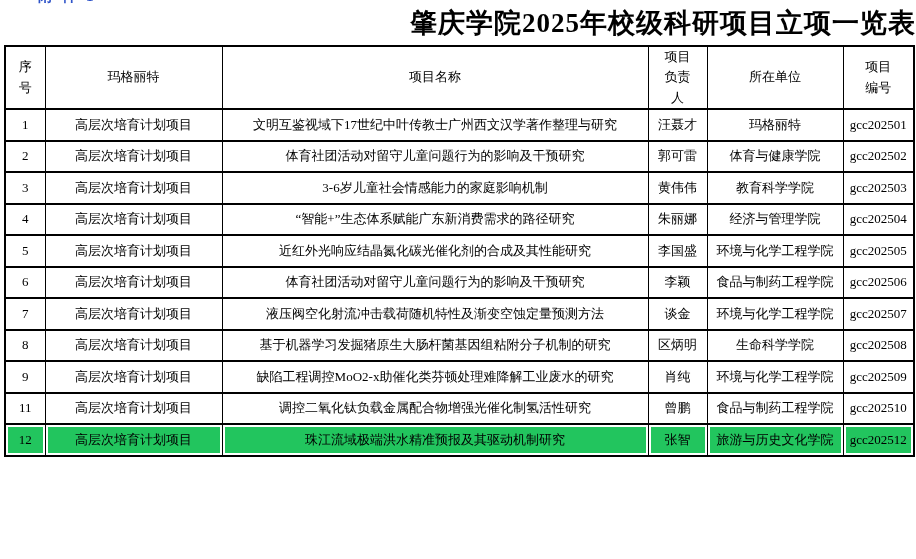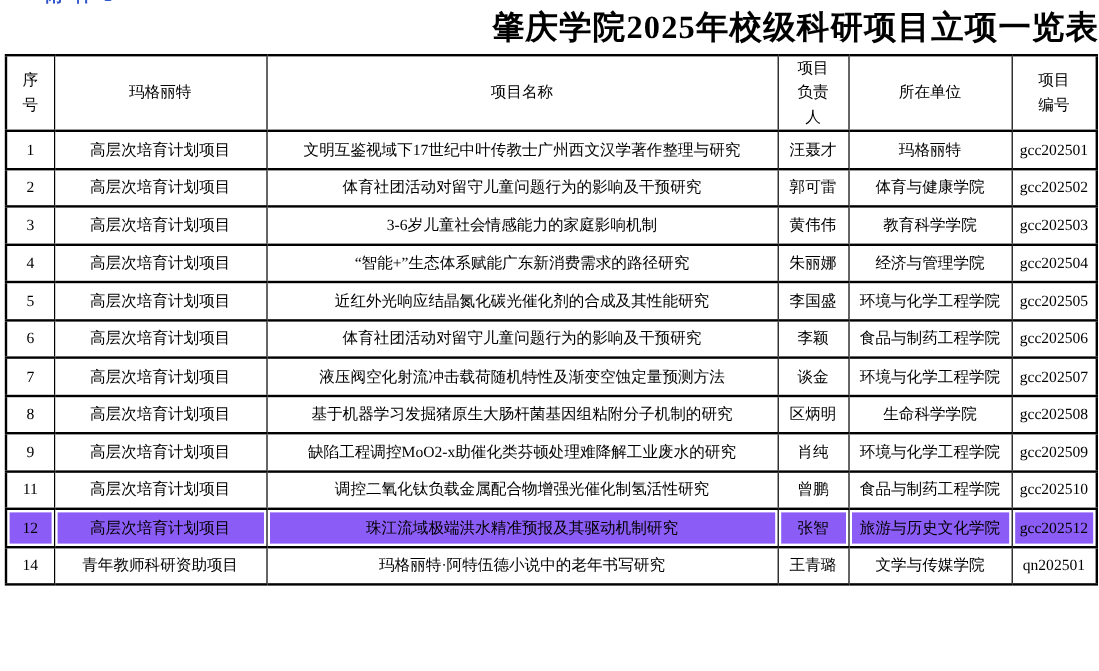--- a/index.html
+++ b/index.html
@@ -75,21 +75,21 @@
   .projects-table tbody tr { height: 31.5px; }
 
   .cell-band {
     display: block;
     width: 100%;
     line-height: 20px;
     padding: 3px 0;
   }
   tr.hl .cell-band { background: #ffff00; }
 </style>
-<style>tr.hl .cell-band { background: #8b5cf6; }</style></head>
+<style>tr.hl .cell-band { background: #22c55e; }</style></head>
 <body>
 
 <div class="fragment-clip">
   <span style="color: rgb(47, 84, 201);">附件1</span>
 </div>
 
 <h1 class="page-title">肇庆学院2025年校级科研项目立项一览表</h1>
 
 <table class="projects-table">
   <colgroup>
@@ -328,34 +328,14 @@
         <td>
           <span class="cell-band">张智</span>
         </td>
         <td>
           <span class="cell-band">旅游与历史文化学院</span>
         </td>
         <td>
           <span class="cell-band">gcc202512</span>
         </td>
       </tr>
-      <tr>
-        <td>
-          <span class="cell-band">14</span>
-        </td>
-        <td>
-          <span class="cell-band">青年教师科研资助项目</span>
-        </td>
-        <td>
-          <span class="cell-band">玛格丽特·阿特伍德小说中的老年书写研究</span>
-        </td>
-        <td>
-          <span class="cell-band">王青璐</span>
-        </td>
-        <td>
-          <span class="cell-band">文学与传媒学院</span>
-        </td>
-        <td>
-          <span class="cell-band">qn202501</span>
-        </td>
-      </tr>
     </tbody>
 </table>
 
 </body></html>

